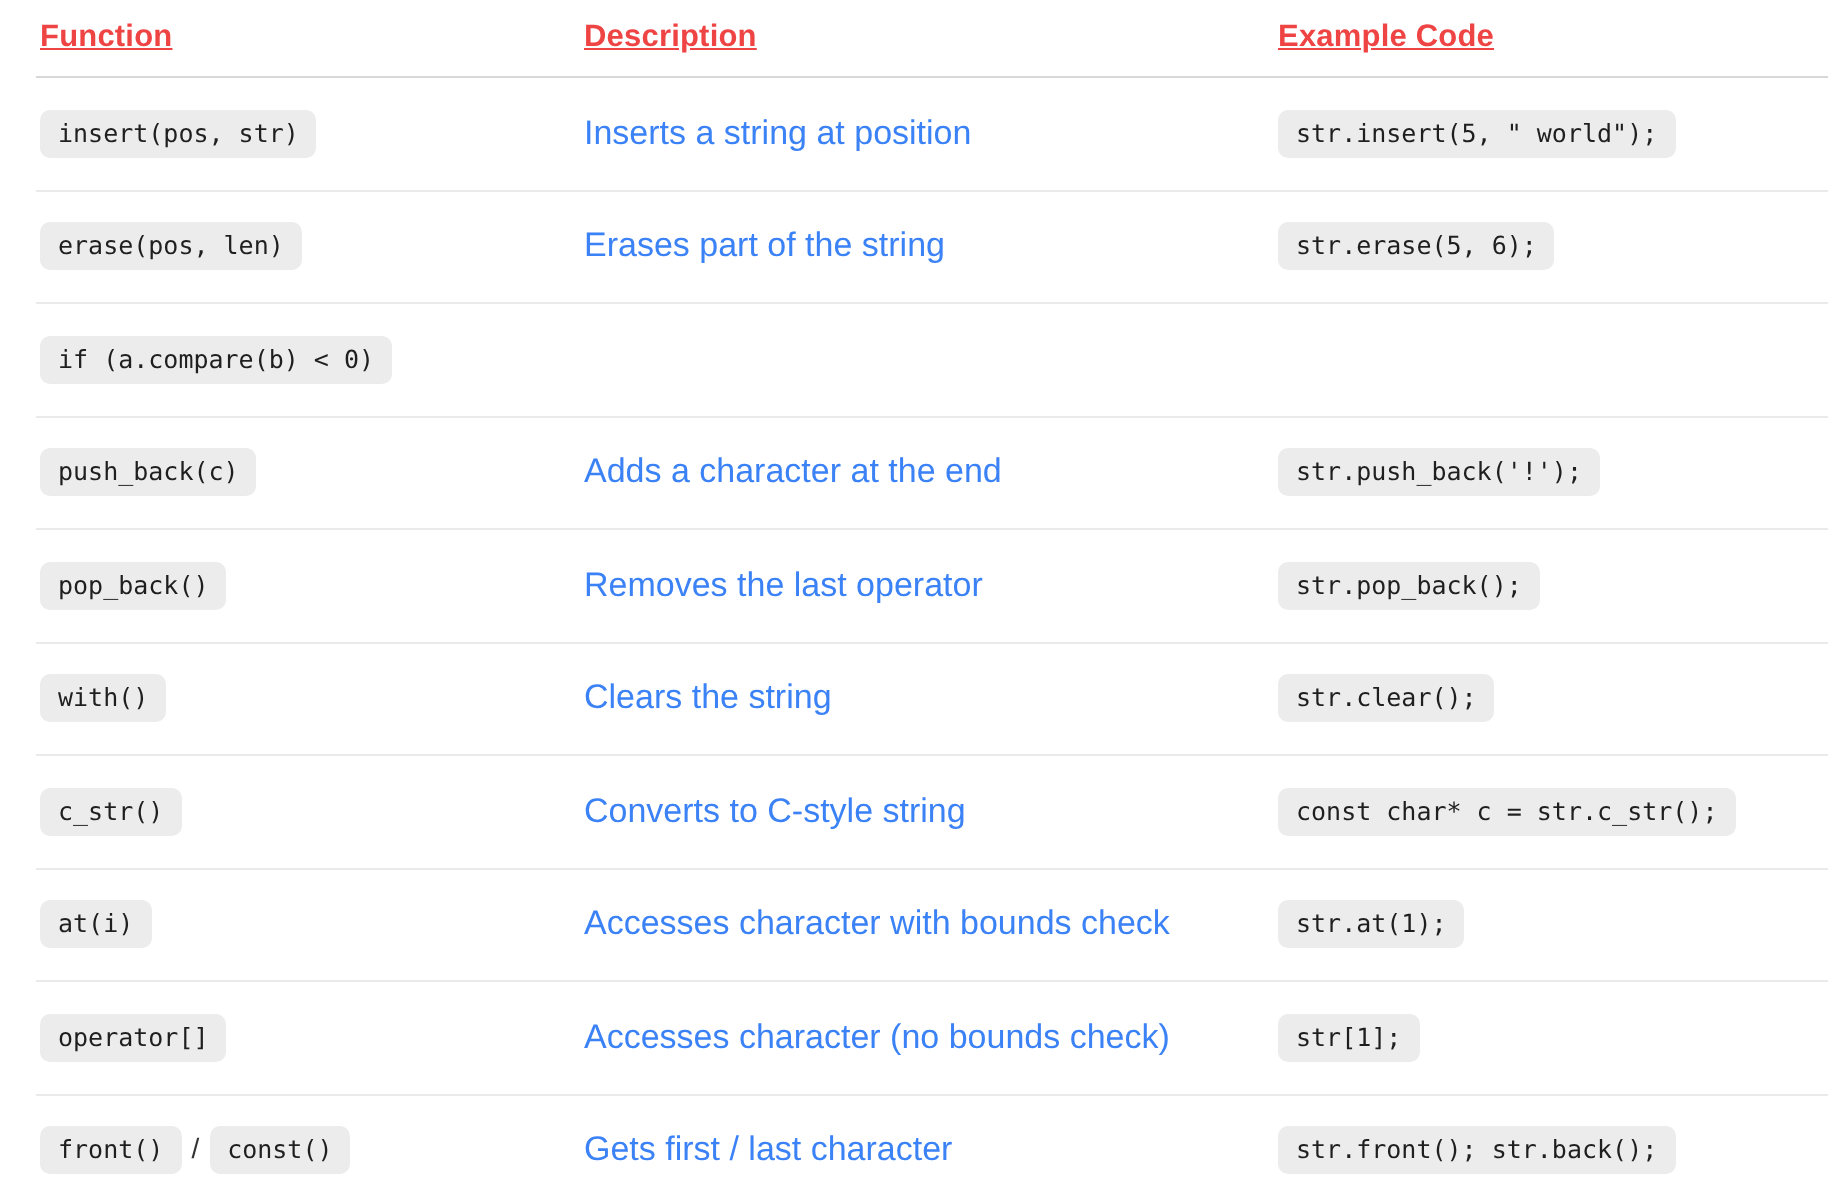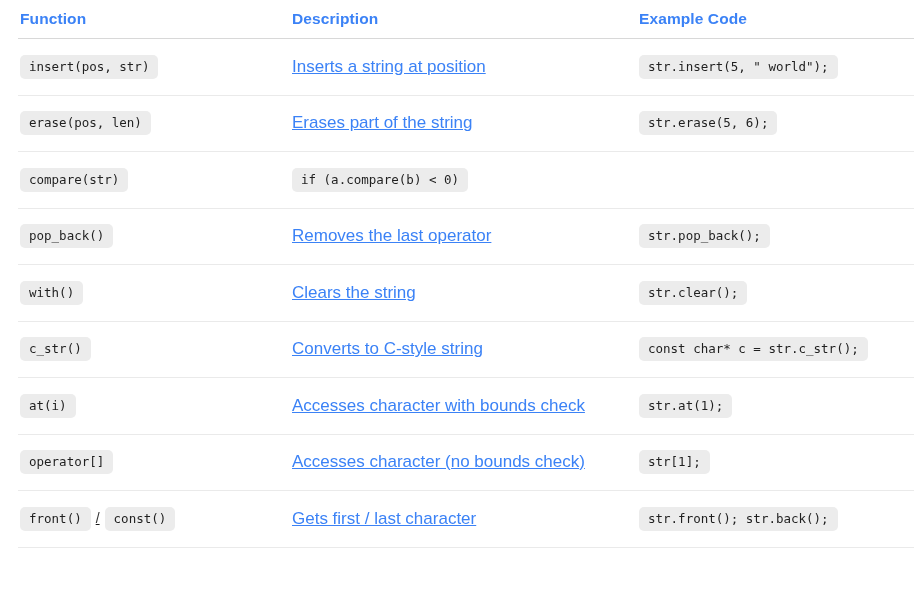--- a/index.html
+++ b/index.html
@@ -25,32 +25,33 @@
   .header-row{
     display:grid;
     grid-template-columns:272px 347px 1fr;
     align-items:center;
     height:39px;
     border-bottom:1px solid var(--header-line);
   }
   .header-cell{
     font-size:15.5px;
     font-weight:600;
-    color:#3b82f6;
+    color:#ef4444;
     padding-left:2px;
     letter-spacing:.1px;
+    text-decoration:underline;
   }
   .row{
     display:grid;
     grid-template-columns:272px 347px 1fr;
     align-items:center;
     height:56.5px;
     border-bottom:1px solid var(--row-line);
   }
-  .cell{ padding-left:2px;text-decoration:underline; }
+  .cell{ padding-left:2px; }
   .desc{
     font-size:17px;
     color:#3b82f6;
   }
   .chip{
     display:inline-block;
     font-family:"DejaVu Sans Mono", monospace;
     font-size:12.5px;
     color:var(--chip-text);
     background:var(--chip-bg);
@@ -84,26 +85,32 @@
 
   <div class="row">
     <div class="cell"><code class="chip">erase(pos, len)</code></div>
     <div class="cell desc">Erases part of the string</div>
     <div class="cell">
       <code class="chip">str.erase(5, 6);</code>
     </div>
   </div>
 
   <div class="row">
-    <div class="cell"><code class="chip">compare(str)</code></div>
     <div class="cell">
       <code class="chip">if (a.compare(b) &lt; 0)</code>
     </div>
   </div>
 
+  <div class="row">
+    <div class="cell"><code class="chip">push_back(c)</code></div>
+    <div class="cell desc">Adds a character at the end</div>
+    <div class="cell">
+      <code class="chip">str.push_back('!');</code>
+    </div>
+  </div>
 
   <div class="row">
     <div class="cell"><code class="chip">pop_back()</code></div>
     <div class="cell desc">Removes the last operator</div>
     <div class="cell">
       <code class="chip">str.pop_back();</code>
     </div>
   </div>
 
   <div class="row">

